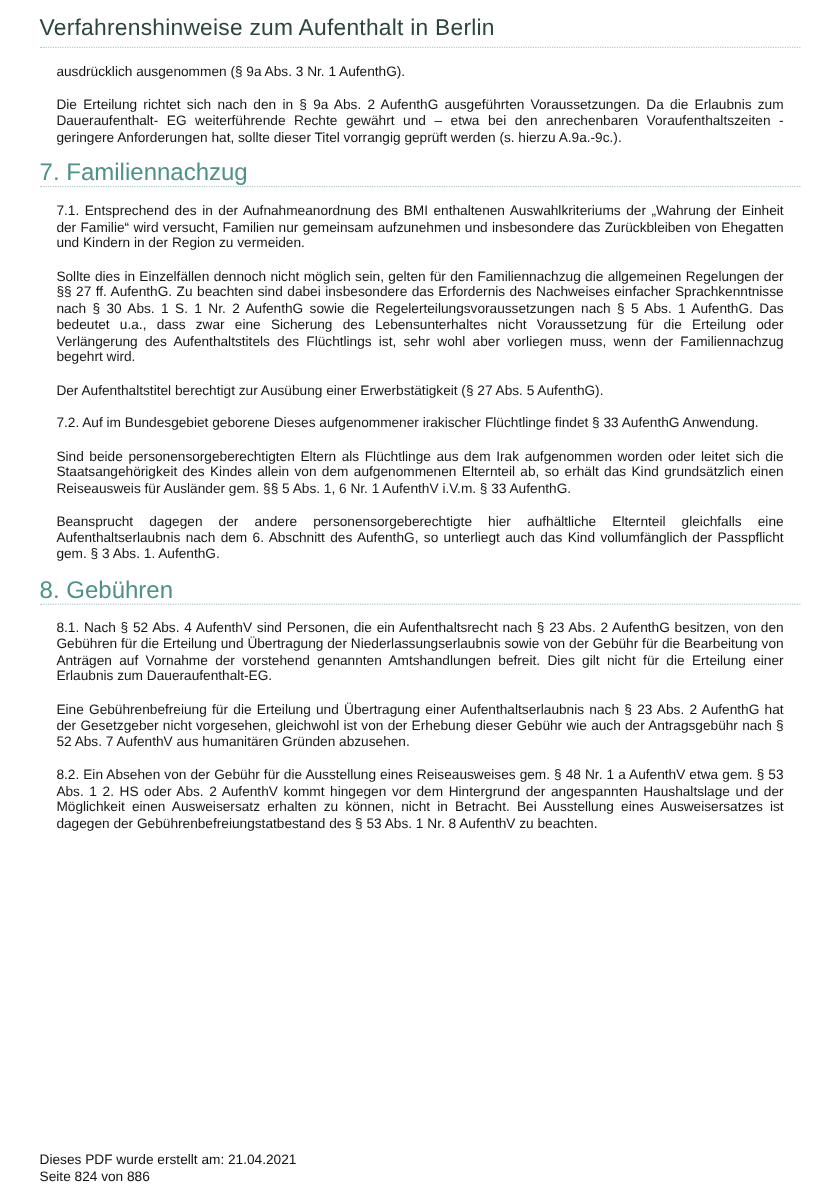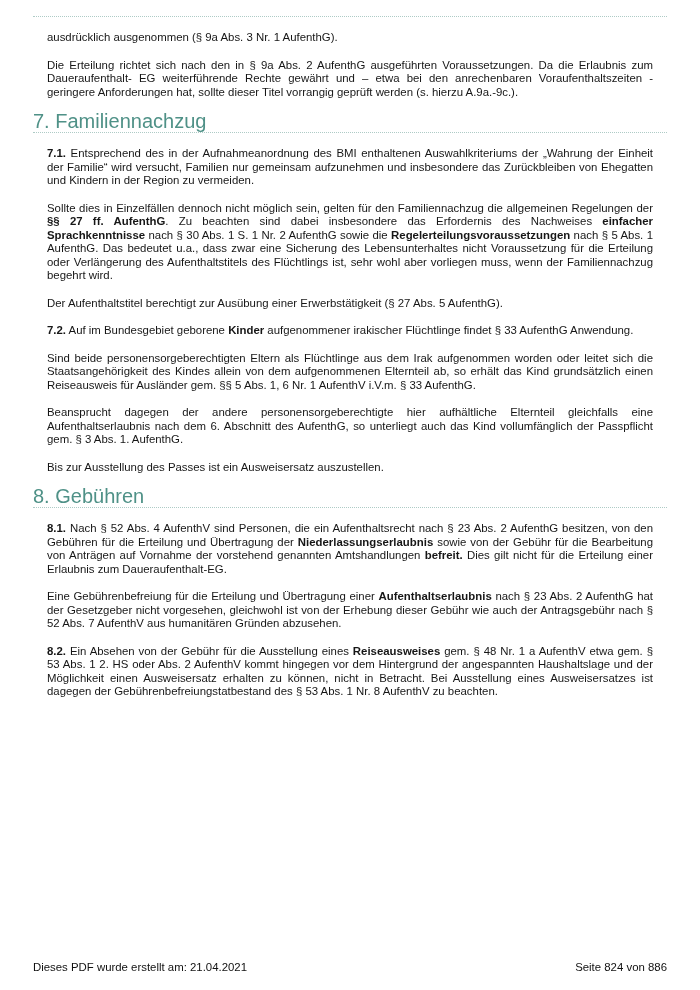--- a/index.html
+++ b/index.html
@@ -37,55 +37,56 @@
   }
   .title-rule{margin:4px 0 4px 0;}
   .section-rule{margin:2px 0 1px 0;}
   .body-text{font-size:11.4px;line-height:13.5px;}
   p.para{
     margin:14px;
     text-align:justify;
     font-size:11.4px;
     line-height:13.5px;
   }
-  p.para .bold{font-weight:700;}
+  p.para .bold{font-weight:400;}
   h2.section-heading{
     margin:7px 0 0 0;
     font-size:20px;
     line-height:17px;
     font-weight:400;
     color:var(--heading-color);
   }
   .footer{
     position:absolute;
     left:33px;right:33px;top:961px;
     display:flex;
     justify-content:space-between;
     font-size:11.4px;
     line-height:13.5px;
     color:#111;
+    flex-direction:column;
   }
 </style>
 </head>
 <body>
 
 <div class="page">
+  <h1 class="doc-title">Verfahrenshinweise zum Aufenthalt in Berlin</h1>
   <div class="rule title-rule"></div>
   <div class="body-text" id="doc-body">
       <p class="para"><span>ausdrücklich ausgenommen (§ 9a Abs. 3 Nr. 1 AufenthG).</span></p>
       <p class="para"><span>Die Erteilung richtet sich nach den in § 9a Abs. 2 AufenthG ausgeführten Voraussetzungen. Da die Erlaubnis zum Daueraufenthalt- EG weiterführende Rechte gewährt und – etwa bei den anrechenbaren Voraufenthaltszeiten - geringere Anforderungen hat, sollte dieser Titel vorrangig geprüft werden (s. hierzu A.9a.-9c.).</span></p>
       <h2 class="section-heading">7. Familiennachzug</h2>
       <div class="rule section-rule"></div>
       <p class="para"><span class="bold">7.1.</span><span> Entsprechend des in der Aufnahmeanordnung des BMI enthaltenen Auswahlkriteriums der „Wahrung der Einheit der Familie“ wird versucht, Familien nur gemeinsam aufzunehmen und insbesondere das Zurückbleiben von Ehegatten und Kindern in der Region zu vermeiden.</span></p>
       <p class="para"><span>Sollte dies in Einzelfällen dennoch nicht möglich sein, gelten für den Familiennachzug die allgemeinen Regelungen der </span><span class="bold">§§ 27 ff. AufenthG</span><span>. Zu beachten sind dabei insbesondere das Erfordernis des Nachweises </span><span class="bold">einfacher Sprachkenntnisse</span><span> nach § 30 Abs. 1 S. 1 Nr. 2 AufenthG sowie die </span><span class="bold">Regelerteilungsvoraussetzungen</span><span> nach § 5 Abs. 1 AufenthG. Das bedeutet u.a., dass zwar eine Sicherung des Lebensunterhaltes nicht Voraussetzung für die Erteilung oder Verlängerung des Aufenthaltstitels des Flüchtlings ist, sehr wohl aber vorliegen muss, wenn der Familiennachzug begehrt wird.</span></p>
       <p class="para"><span>Der Aufenthaltstitel berechtigt zur Ausübung einer Erwerbstätigkeit (§ 27 Abs. 5 AufenthG).</span></p>
-      <p class="para"><span class="bold">7.2.</span><span> Auf im Bundesgebiet geborene </span><span class="bold">Kinder</span><span> aufgenommener irakischer Flüchtlinge findet § 33 AufenthG Anwendung.</span></p>
+      <p class="para"><span class="bold">7.2.</span><span> Auf im Bundesgebiet geborene </span><span class="bold">Dieses</span><span> aufgenommener irakischer Flüchtlinge findet § 33 AufenthG Anwendung.</span></p>
       <p class="para"><span>Sind beide personensorgeberechtigten Eltern als Flüchtlinge aus dem Irak aufgenommen worden oder leitet sich die Staatsangehörigkeit des Kindes allein von dem aufgenommenen Elternteil ab, so erhält das Kind grundsätzlich einen Reiseausweis für Ausländer gem. §§ 5 Abs. 1, 6 Nr. 1 AufenthV i.V.m. § 33 AufenthG.</span></p>
       <p class="para"><span>Beansprucht dagegen der andere personensorgeberechtigte hier aufhältliche Elternteil gleichfalls eine Aufenthaltserlaubnis nach dem 6. Abschnitt des AufenthG, so unterliegt auch das Kind vollumfänglich der Passpflicht gem. § 3 Abs. 1. AufenthG.</span></p>
-      <p class="para"><span>Bis zur Ausstellung des Passes ist ein Ausweisersatz auszustellen.</span></p>
       <h2 class="section-heading">8. Gebühren</h2>
       <div class="rule section-rule"></div>
       <p class="para"><span class="bold">8.1.</span><span> Nach § 52 Abs. 4 AufenthV sind Personen, die ein Aufenthaltsrecht nach § 23 Abs. 2 AufenthG besitzen, von den Gebühren für die Erteilung und Übertragung der </span><span class="bold">Niederlassungserlaubnis</span><span> sowie von der Gebühr für die Bearbeitung von Anträgen auf Vornahme der vorstehend genannten Amtshandlungen </span><span class="bold">befreit.</span><span> Dies gilt nicht für die Erteilung einer Erlaubnis zum Daueraufenthalt-EG.</span></p>
       <p class="para"><span>Eine Gebührenbefreiung für die Erteilung und Übertragung einer </span><span class="bold">Aufenthaltserlaubnis</span><span> nach § 23 Abs. 2 AufenthG hat der Gesetzgeber nicht vorgesehen, gleichwohl ist von der Erhebung dieser Gebühr wie auch der Antragsgebühr nach § 52 Abs. 7 AufenthV aus humanitären Gründen abzusehen.</span></p>
       <p class="para"><span class="bold">8.2.</span><span> Ein Absehen von der Gebühr für die Ausstellung eines </span><span class="bold">Reiseausweises</span><span> gem. § 48 Nr. 1 a AufenthV etwa gem. § 53 Abs. 1 2. HS oder Abs. 2 AufenthV kommt hingegen vor dem Hintergrund der angespannten Haushaltslage und der Möglichkeit einen Ausweisersatz erhalten zu können, nicht in Betracht. Bei Ausstellung eines Ausweisersatzes ist dagegen der Gebührenbefreiungstatbestand des § 53 Abs. 1 Nr. 8 AufenthV zu beachten.</span></p>
     </div>
   <div class="footer">
     <span>Dieses PDF wurde erstellt am: 21.04.2021</span>
     <span>Seite 824 von 886</span>
   </div>

